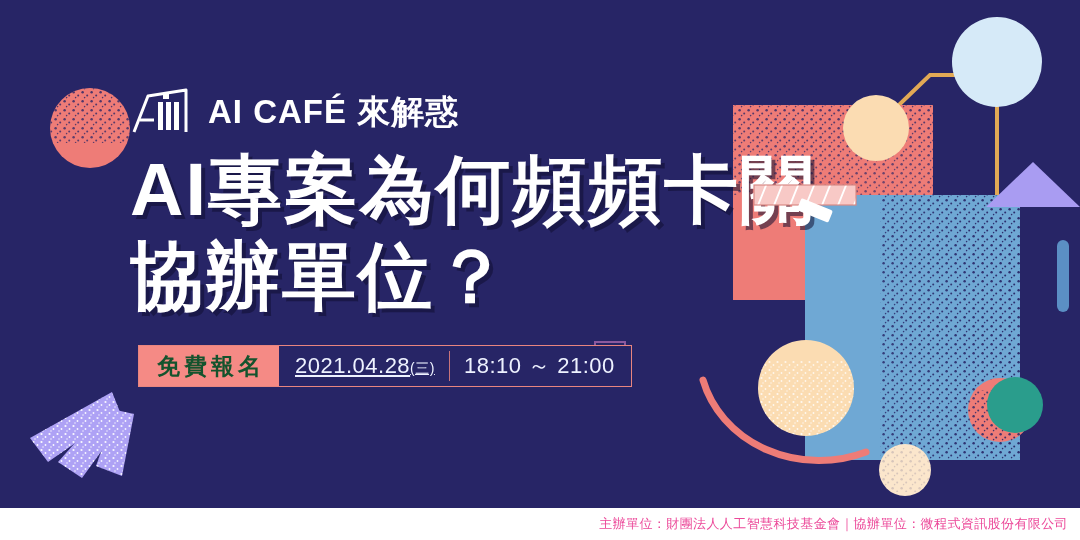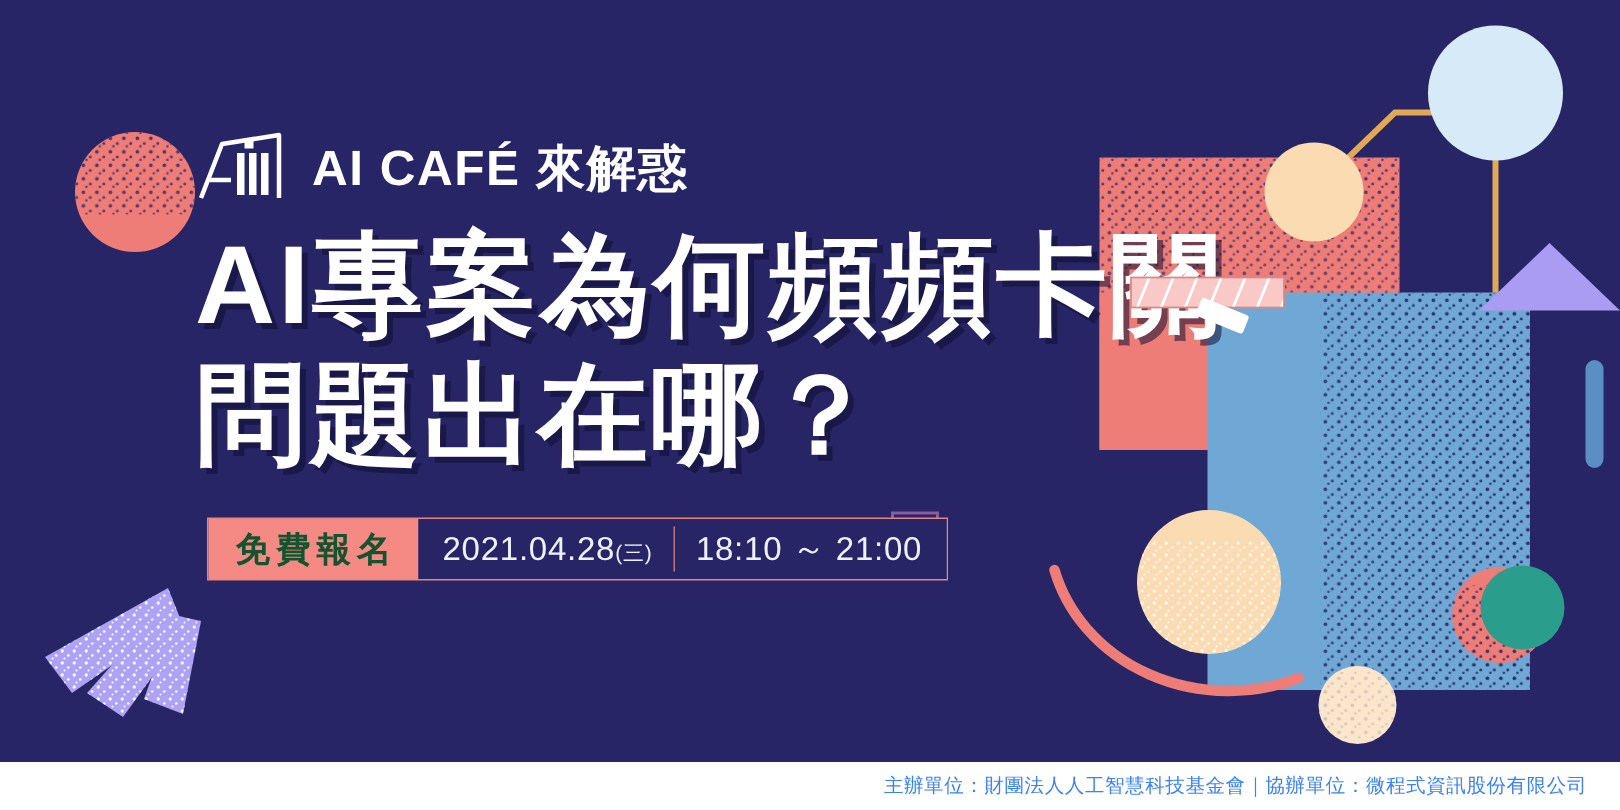--- a/index.html
+++ b/index.html
@@ -104,20 +104,21 @@
     align-items: center;
     padding: 0 16px;
     gap: 14px;
   }
   .info-date {
     color: #eef2ff;
     font-size: 22px;
     letter-spacing: 0.5px;
     display: flex;
     align-items: baseline;
+    text-decoration: underline;
   }
   .info-date .weekday { font-size: 14px; }
   .info-sep {
     width: 1px;
     align-self: stretch;
     margin: 5px 0;
     background: #C8747B;
   }
   .info-time {
     color: #eef2ff;
@@ -131,24 +132,24 @@
     left: 0;
     top: 508px;
     width: 1080px;
     height: 32px;
     background: #ffffff;
     display: flex;
     align-items: center;
     justify-content: flex-end;
   }
   .footer-text {
-    color: #3b82f6;
+    color: #ec4899;
     font-size: 13px;
     letter-spacing: 0.4px;
-    padding-right: 22px;
+    padding-right: 12px;
     white-space: nowrap;
   }
 </style>
 </head>
 <body>
 
 <div class="banner">
 
   <div class="stage">
 
@@ -316,21 +317,21 @@
           <rect x="36" y="16" width="5" height="28"></rect>
           <rect x="44" y="16" width="5" height="28"></rect>
           <rect x="33" y="8" width="6" height="5"></rect>
         </g>
       </svg>
       <div class="logo-text">AI CAFÉ 來解惑</div>
     </div>
 
     <div class="headline">
       <div class="hl-line">AI專案為何頻頻卡關</div>
-      <div class="hl-line">問題出在哪？</div>
+      <div class="hl-line">協辦單位？</div>
     </div>
 
     <svg class="barrier" width="108" height="46" viewBox="0 0 108 46">
       <defs>
         <pattern id="gateStripe" width="16" height="22" patternUnits="userSpaceOnUse" patternTransform="skewX(-22)">
           <rect width="16" height="22" fill="#F8C9C6"></rect>
           <rect width="2" height="22" fill="#ffffff"></rect>
         </pattern>
       </defs>
       <rect x="2" y="7" width="102" height="20" fill="url(#gateStripe)" stroke="#D98A86" stroke-width="1.2"></rect>

